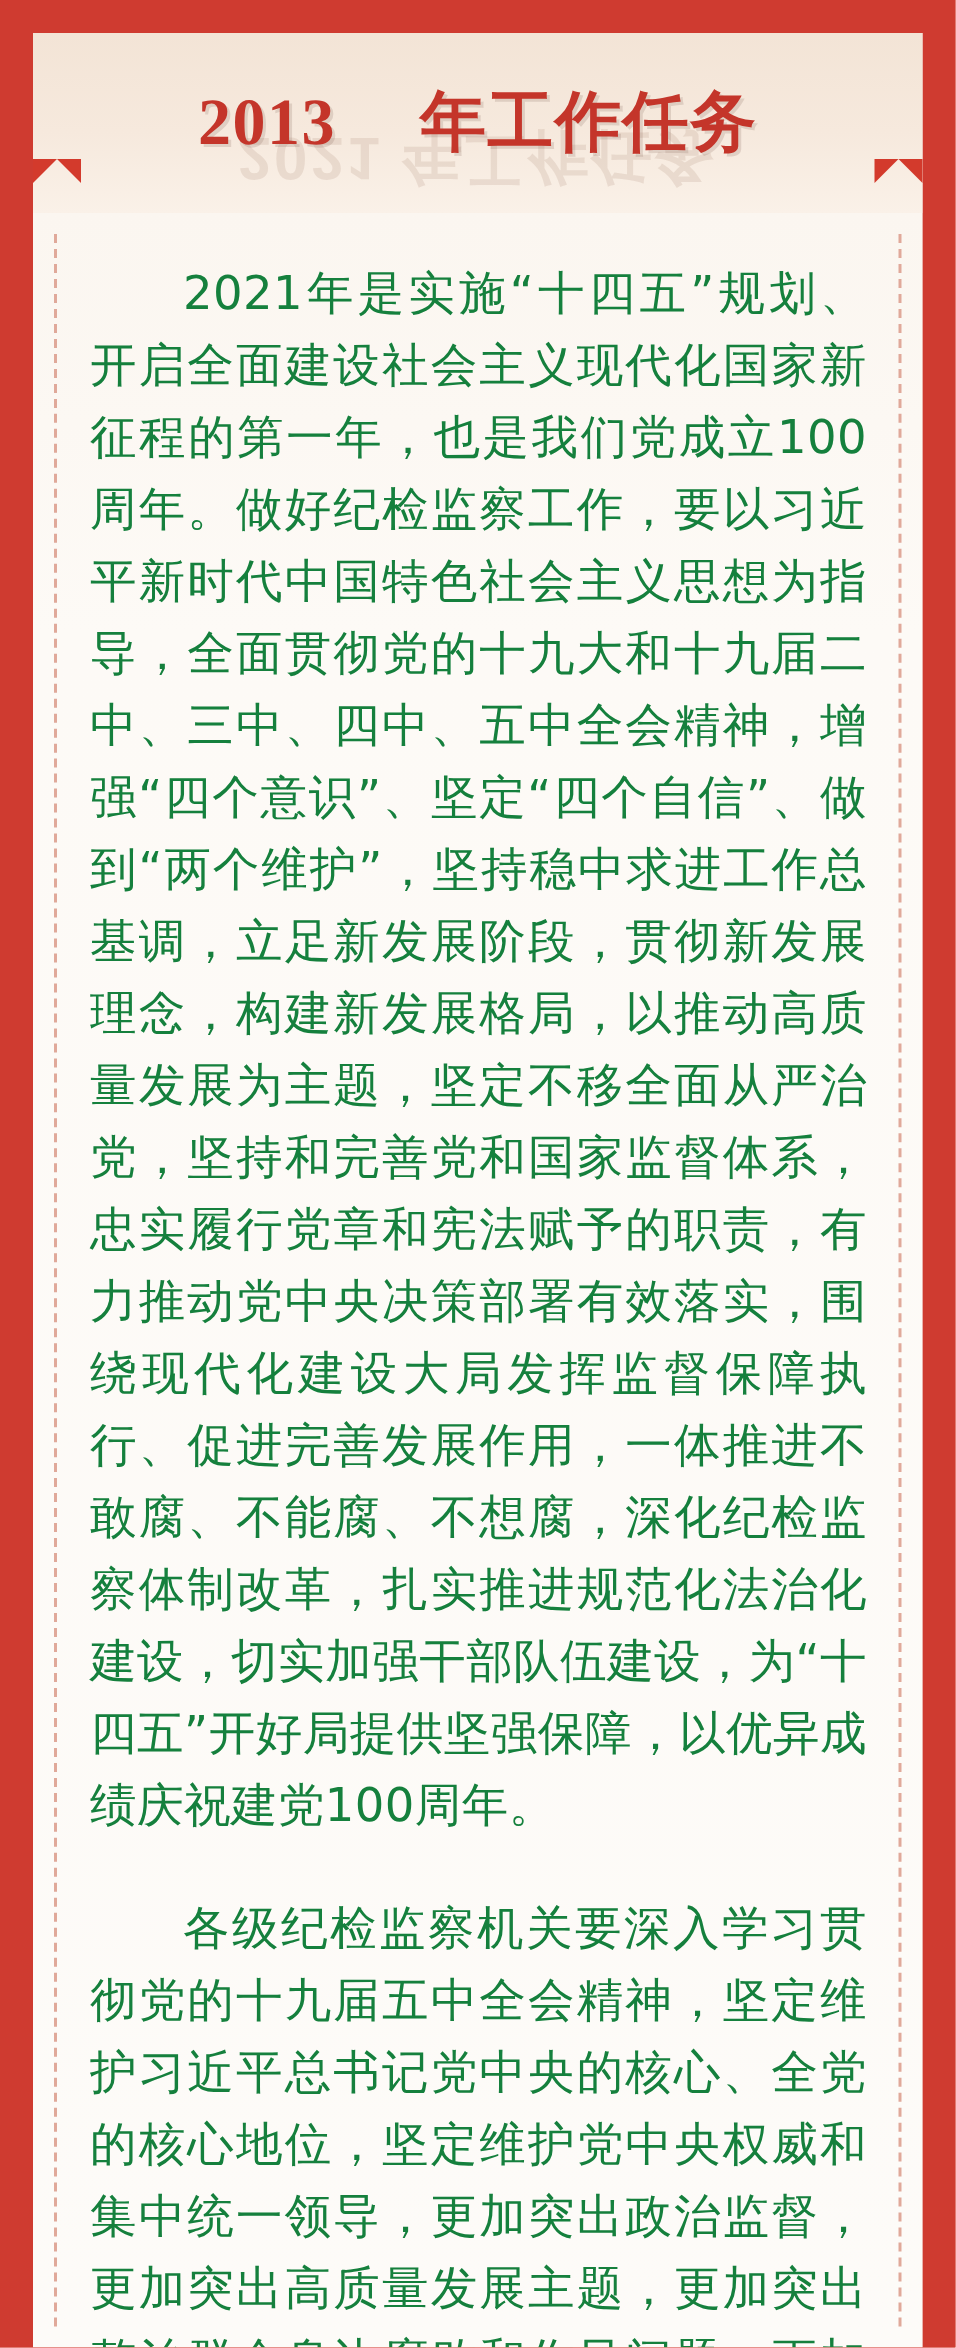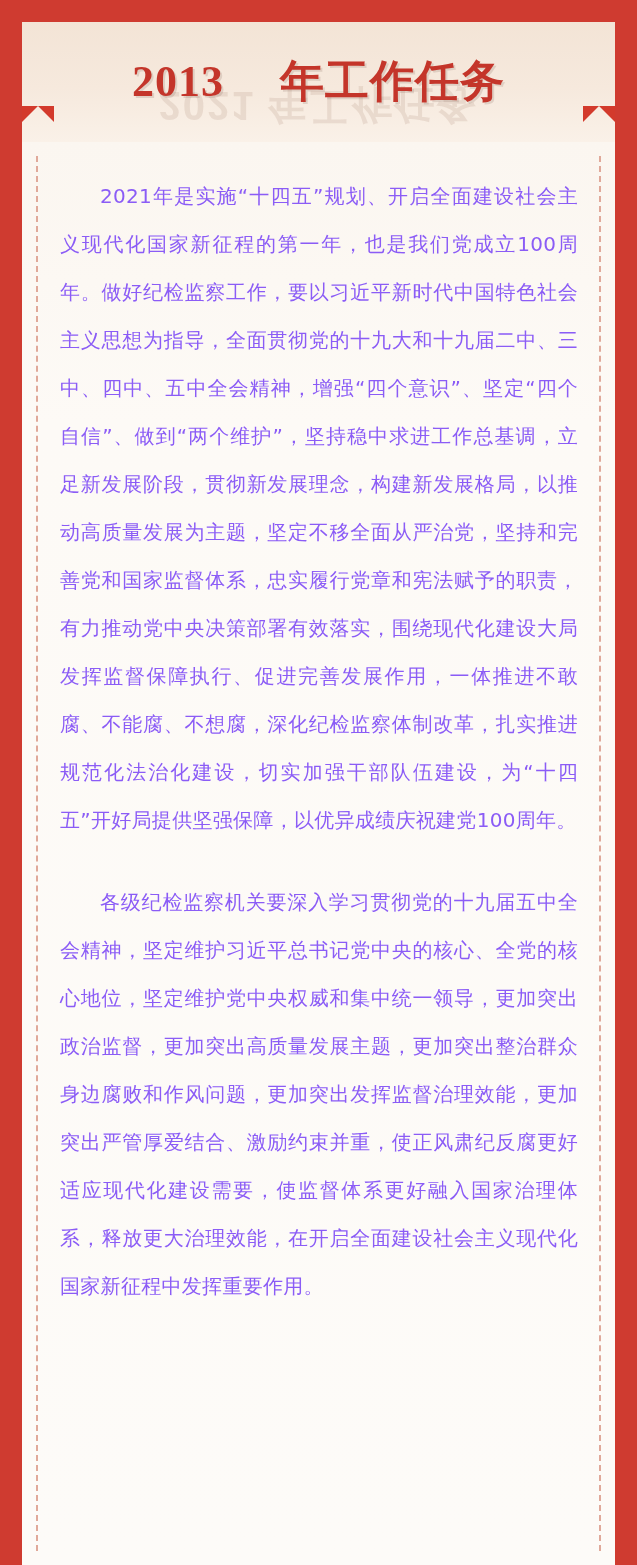--- a/index.html
+++ b/index.html
@@ -127,23 +127,23 @@
   }
   .content {
     position: absolute;
     left: 38px;
     top: 150px;
     width: 518px;
     box-sizing: border-box;
   }
   .para {
     margin: 0 0 34px 0;
-    font-size: 20px;
+    font-size: 31px;
     line-height: 48px;
-    color: #8b5cf6;
+    color: #15803d;
     text-align: justify;
     text-indent: 2em;
     font-family: "DejaVu Sans", "Liberation Sans", sans-serif;
     letter-spacing: 0.3px;
   }
   .para:last-child {
     margin-bottom: 0;
   }
 </style>
 </head>

